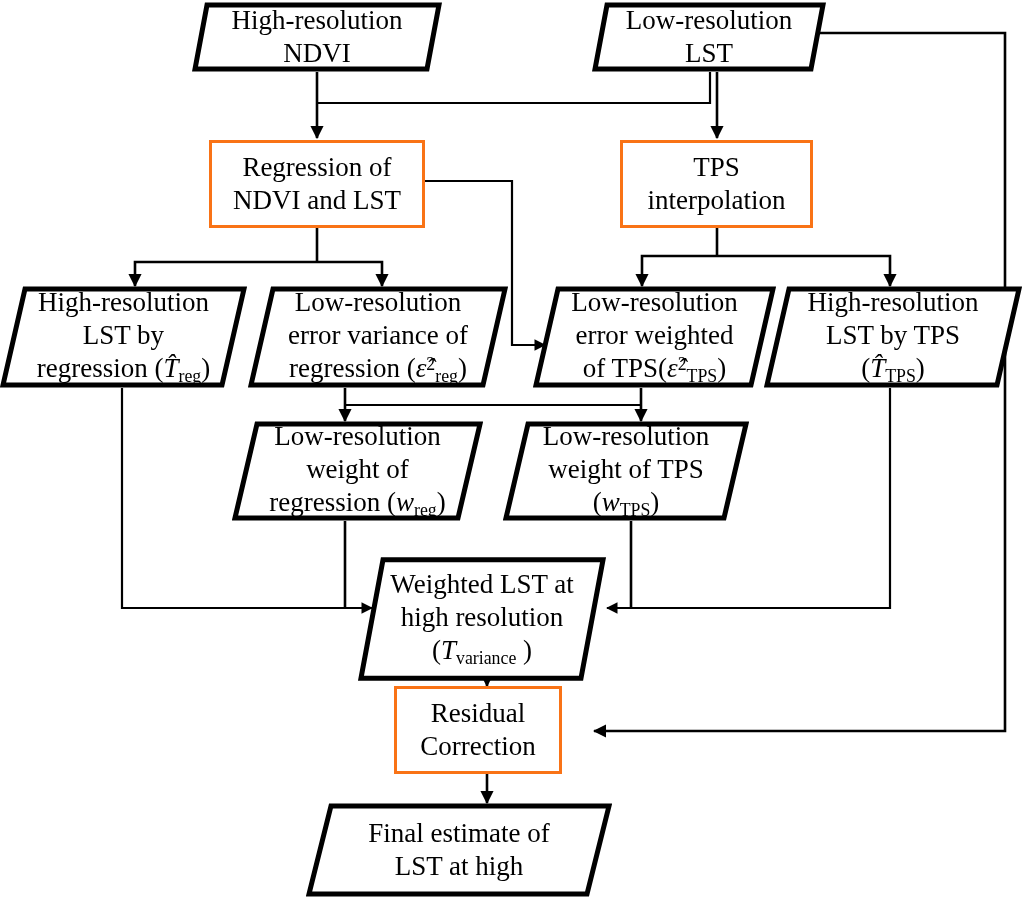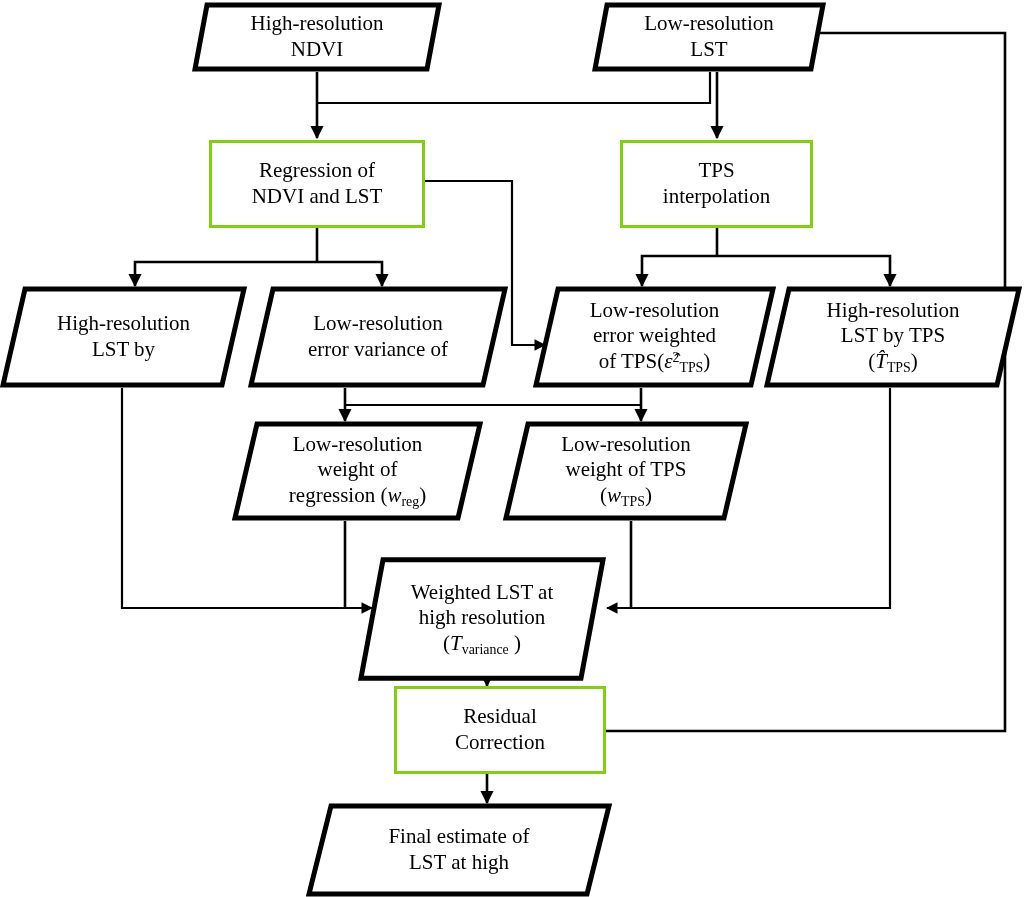--- a/index.html
+++ b/index.html
@@ -23,26 +23,26 @@
   }
   .node {
     position: absolute;
     box-sizing: border-box;
     display: flex;
     align-items: center;
     justify-content: center;
     text-align: center;
     color: #000;
     line-height: 1.22;
-    font-size: 21px;
+    font-size: 27px;
     z-index: 3;
   }
   .node .lbl { width: 100%; padding: 0 6px; }
   .node.box {
-    border: 3px solid #84cc16;
+    border: 3px solid #f97316;
     background: #fff;
   }
   .node.para {
     background: transparent;
     border: none;
   }
   .node.para .para-shape {
     position: absolute;
     left: 0; top: 0; right: 0; bottom: 0;
     z-index: -1;
@@ -141,32 +141,34 @@
 
   <div class="node para" style="left:0px; top:286px; width:247px; height:102px;">
     <span class="para-shape">
       <svg viewBox="0 0 247 102" preserveAspectRatio="none">
         <polygon points="25,3 244,3 222,99 3,99" fill="#fff" stroke="#000" stroke-width="5" vector-effect="non-scaling-stroke"></polygon>
       </svg>
     </span>
     <span class="lbl">
       <span class="vb">High-resolution</span><br>
       <span class="vb">LST by</span><br>
+      <span class="vb"><span>regression (</span><span class="it">T̂</span><sub>reg</sub><span>)</span></span>
     </span>
   </div>
 
   <div class="node para" style="left:248px; top:286px; width:260px; height:102px;">
     <span class="para-shape">
       <svg viewBox="0 0 260 102" preserveAspectRatio="none">
         <polygon points="25,3 257,3 235,99 3,99" fill="#fff" stroke="#000" stroke-width="5" vector-effect="non-scaling-stroke"></polygon>
       </svg>
     </span>
     <span class="lbl">
       <span class="vb">Low-resolution</span><br>
       <span class="vb">error variance of</span><br>
+      <span class="vb"><span>regression (</span><span class="it">ε̂</span><sup>2</sup><sub>reg</sub><span>)</span></span>
     </span>
   </div>
 
   <div class="node para" style="left:533px; top:286px; width:243px; height:102px;">
     <span class="para-shape">
       <svg viewBox="0 0 243 102" preserveAspectRatio="none">
         <polygon points="25,3 240,3 218,99 3,99" fill="#fff" stroke="#000" stroke-width="5" vector-effect="non-scaling-stroke"></polygon>
       </svg>
     </span>
     <span class="lbl">
@@ -221,21 +223,21 @@
         <polygon points="25,3 245,3 223,95 3,95" fill="#fff" stroke="#000" stroke-width="5" vector-effect="non-scaling-stroke"></polygon>
       </svg>
     </span>
     <span class="lbl">
       <span class="vb">Weighted LST at</span><br>
       <span class="vb">high resolution</span><br>
       <span class="vb"><span>(</span><span class="it">T</span><sub>variance</sub><span> )</span></span>
     </span>
   </div>
 
-  <div class="node box" style="left:394px; top:686px; width:212px; height:88px;">
+  <div class="node box" style="left:394px; top:686px; width:168px; height:88px;">
     <span class="lbl">
       <span class="vb">Residual</span><br>
       <span class="vb">Correction</span>
     </span>
   </div>
 
   <div class="node para" style="left:306px; top:803px; width:306px; height:94px;">
     <span class="para-shape">
       <svg viewBox="0 0 306 94" preserveAspectRatio="none">
         <polygon points="25,3 303,3 281,91 3,91" fill="#fff" stroke="#000" stroke-width="5" vector-effect="non-scaling-stroke"></polygon>

